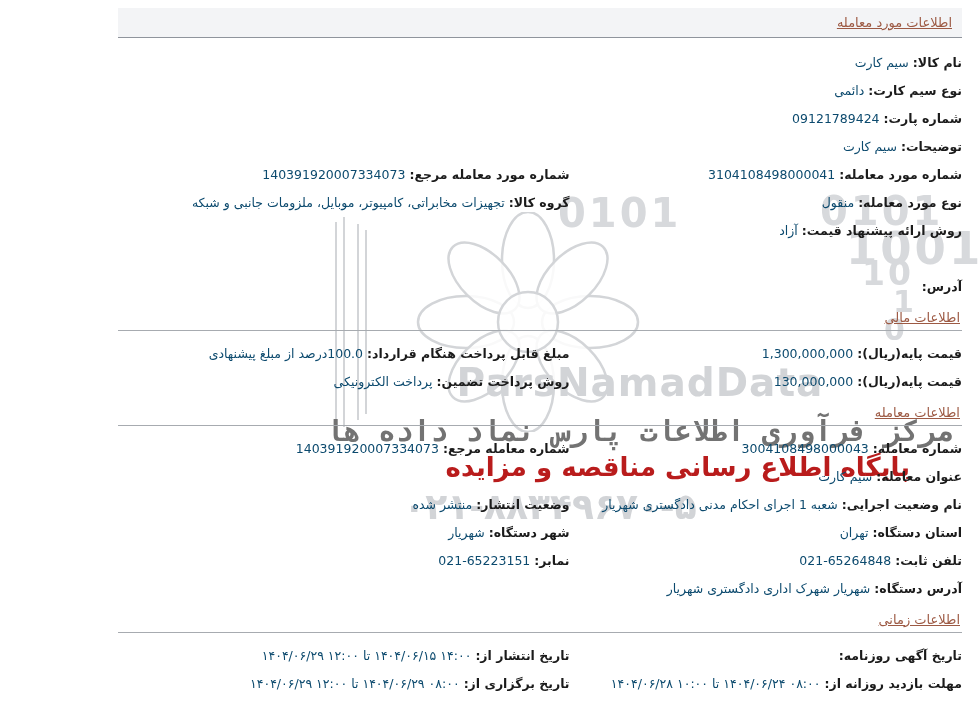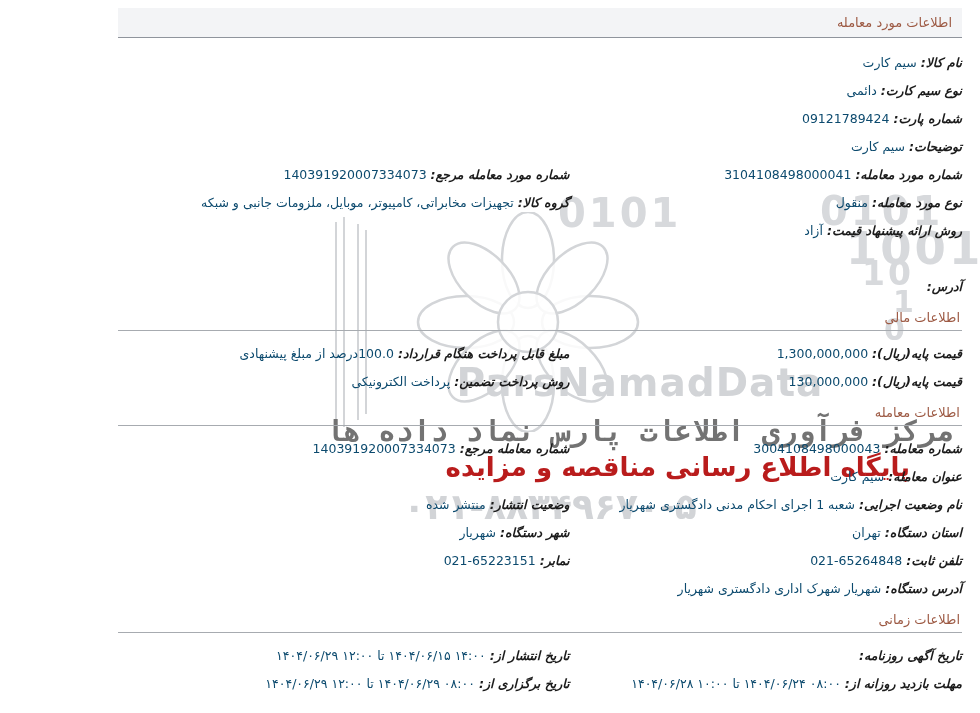--- a/index.html
+++ b/index.html
@@ -24,30 +24,30 @@
   .wm-fa{left:320px;top:414px;width:640px;text-align:center;font-size:29px;font-weight:bold;color:#737373;font-family:Liberation Mono, monospace;}
   .wm-tag{left:350px;top:452px;width:560px;text-align:right;font-size:26px;font-weight:bold;color:#b91c1c;}
   .wm-phone{left:300px;top:486px;width:500px;text-align:center;font-size:36px;font-weight:bold;color:#d2d4d7;direction:ltr;letter-spacing:2px;}
   
   .content{position:absolute;left:118px;right:18px;top:0;z-index:1;}
   .titlebar{
     margin-top:8px;height:30px;background:#f3f4f6;
     border-bottom:1px solid #8f949c;
     display:flex;align-items:center;padding:0 10px;box-sizing:border-box;
   }
-  .sec-title{color:#9d5a44;font-size:13px;}
+  .sec-title{color:#9d5a44;font-size:13px;text-decoration:underline;}
   .sec-head{margin-top:6px;height:22px;display:flex;align-items:center;padding:0 2px;}
   hr.divider{border:0;border-top:1px solid #a7abb0;margin:2px 0 0 0;}
   .rows{margin-top:10px;}
   .rows.tight{margin-top:8px;}
   .row{display:flex;height:28px;align-items:center;font-size:12.5px;}
   .cell{overflow:visible;white-space:nowrap;}
   .c1{width:46.5%;}
   .c2{width:53.5%;}
-  .lbl{font-weight:bold;color:#1b1b1b;margin-left:4px;font-style:italic;}
+  .lbl{font-weight:bold;color:#1b1b1b;margin-left:4px;}
   .val{color:#0c4a6e;}
 </style>
 </head>
 <body>
 
 <div class="watermark" aria-hidden="true">
   <div class="wm wm-bin wm-b1">0101</div>
   <div class="wm wm-bin wm-b2">0101</div>
   <div class="wm wm-bin wm-b3">1001</div>
   <div class="wm wm-bin wm-b4">10</div>

